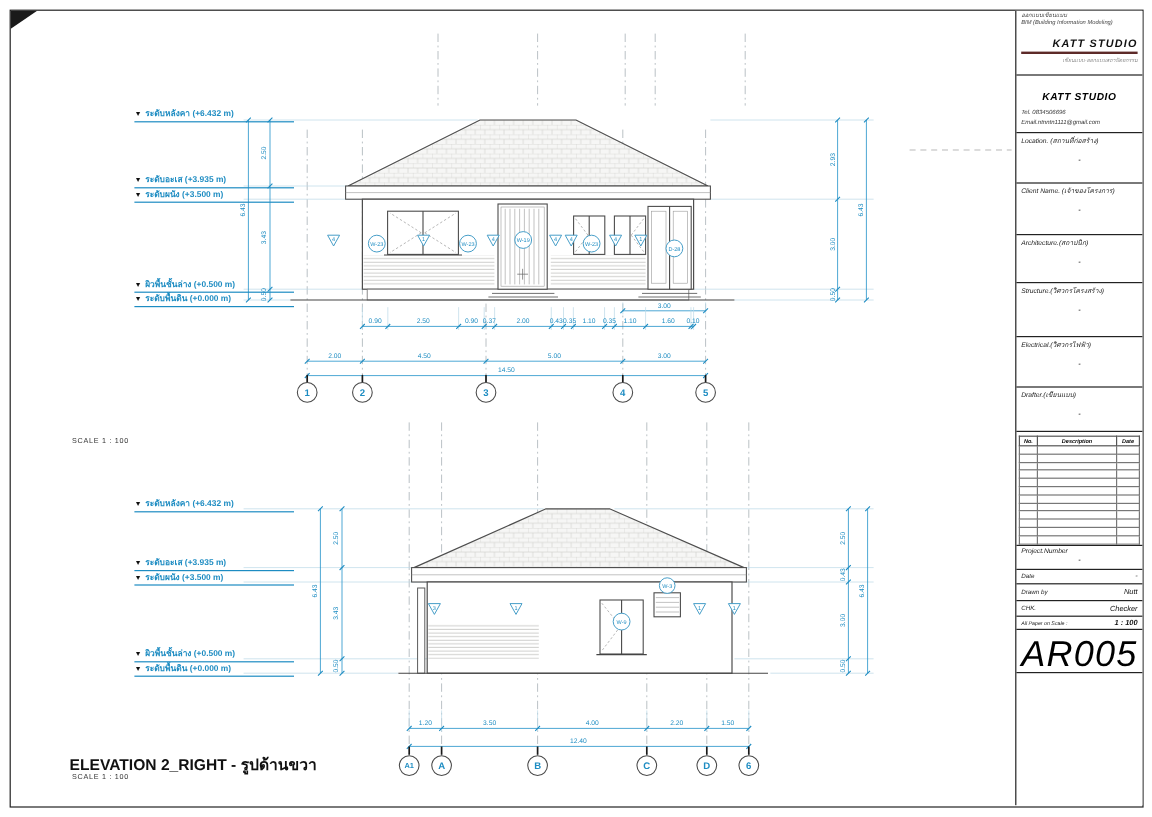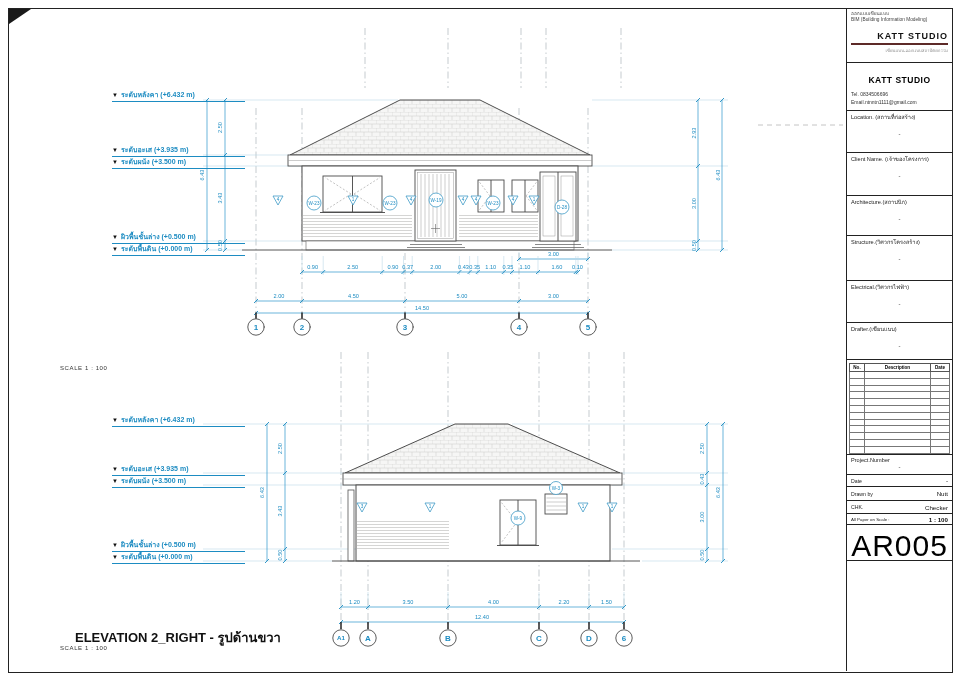--- a/index.html
+++ b/index.html
@@ -4,21 +4,21 @@
 <style>
   html,body{margin:0;padding:0;background:#e8e8e8;}
   .sheet{position:relative;width:960px;height:681px;background:#ffffff;
          font-family:"Liberation Sans",sans-serif;overflow:hidden;}
   .frame{position:absolute;left:8px;top:8px;width:943px;height:663px;border:1px solid #222;}
   .draw{position:absolute;left:8px;top:8px;width:838px;height:663px;}
 
   
   .tb{position:absolute;left:846px;top:9px;width:105px;height:662px;border-left:1px solid #222;
       display:flex;flex-direction:column;background:#fff;}
-  .tb-sec{border-bottom:1px solid #222;padding:2px 4px;box-sizing:border-box;position:relative;overflow:hidden;}
+  .tb-sec{border-bottom:1px solid #222;padding:2px 4px;box-sizing:border-box;position:relative;overflow:hidden;font-style:italic;}
   .tiny{font-size:4.8px;color:#444;line-height:1.35;}
   .brand{font-size:9px;font-weight:bold;letter-spacing:1px;text-align:right;color:#111;
          border-bottom:2px solid #5d2a28;padding-bottom:2px;margin-top:7px;}
   .tagline{font-size:4.4px;color:#888;text-align:right;margin-top:2px;}
   .company{font-size:8.5px;font-weight:bold;text-align:center;margin-top:10px;letter-spacing:.5px;}
   .contact{font-size:5px;color:#333;margin-top:6px;line-height:1.5;}
   .lbl{font-size:5.6px;color:#222;}
   .val-c{font-size:6px;text-align:center;margin-top:10px;color:#222;}
   .val-proj{font-size:11px;font-weight:bold;text-align:center;margin-top:5px;color:#000;}
   .val-sheet{font-size:10.5px;font-weight:bold;text-align:center;margin-top:14px;color:#000;}
@@ -406,21 +406,21 @@
   <div class="level" style="left:112px;top:231px;"><span>ผิวพื้นชั้นล่าง (+0.500 m)</span></div>
   <div class="level" style="left:112px;top:243px;"><span>ระดับพื้นดิน (+0.000 m)</span></div>
 
   <div class="level" style="left:112px;top:414px;"><span>ระดับหลังคา (+6.432 m)</span></div>
   <div class="level" style="left:112px;top:463px;"><span>ระดับอะเส (+3.935 m)</span></div>
   <div class="level" style="left:112px;top:475px;"><span>ระดับผนัง (+3.500 m)</span></div>
   <div class="level" style="left:112px;top:539px;"><span>ผิวพื้นชั้นล่าง (+0.500 m)</span></div>
   <div class="level" style="left:112px;top:551px;"><span>ระดับพื้นดิน (+0.000 m)</span></div>
 
   <div class="scale-note" style="left:60px;top:365px;">SCALE   1 : 100</div>
-  <div class="elev-title" style="left:75px;top:627px;">ELEVATION 2_RIGHT - รูปด้านขวา</div>
+  <div class="elev-title" style="left:58px;top:627px;">ELEVATION 2_RIGHT - รูปด้านขวา</div>
   <div class="scale-note" style="left:60px;top:645px;">SCALE   1 : 100</div>
 
   <div class="tb">
     <div class="tb-sec" style="height:54px;">
       <div class="tiny">ออกแบบเขียนแบบ</div>
       <div class="tiny">BIM (Building Information Modeling)</div>
       <div class="brand">KATT STUDIO</div>
       <div class="tagline">เขียนแบบ-ออกแบบสถาปัตยกรรม</div>
     </div>
     <div class="tb-sec" style="height:48px;">

